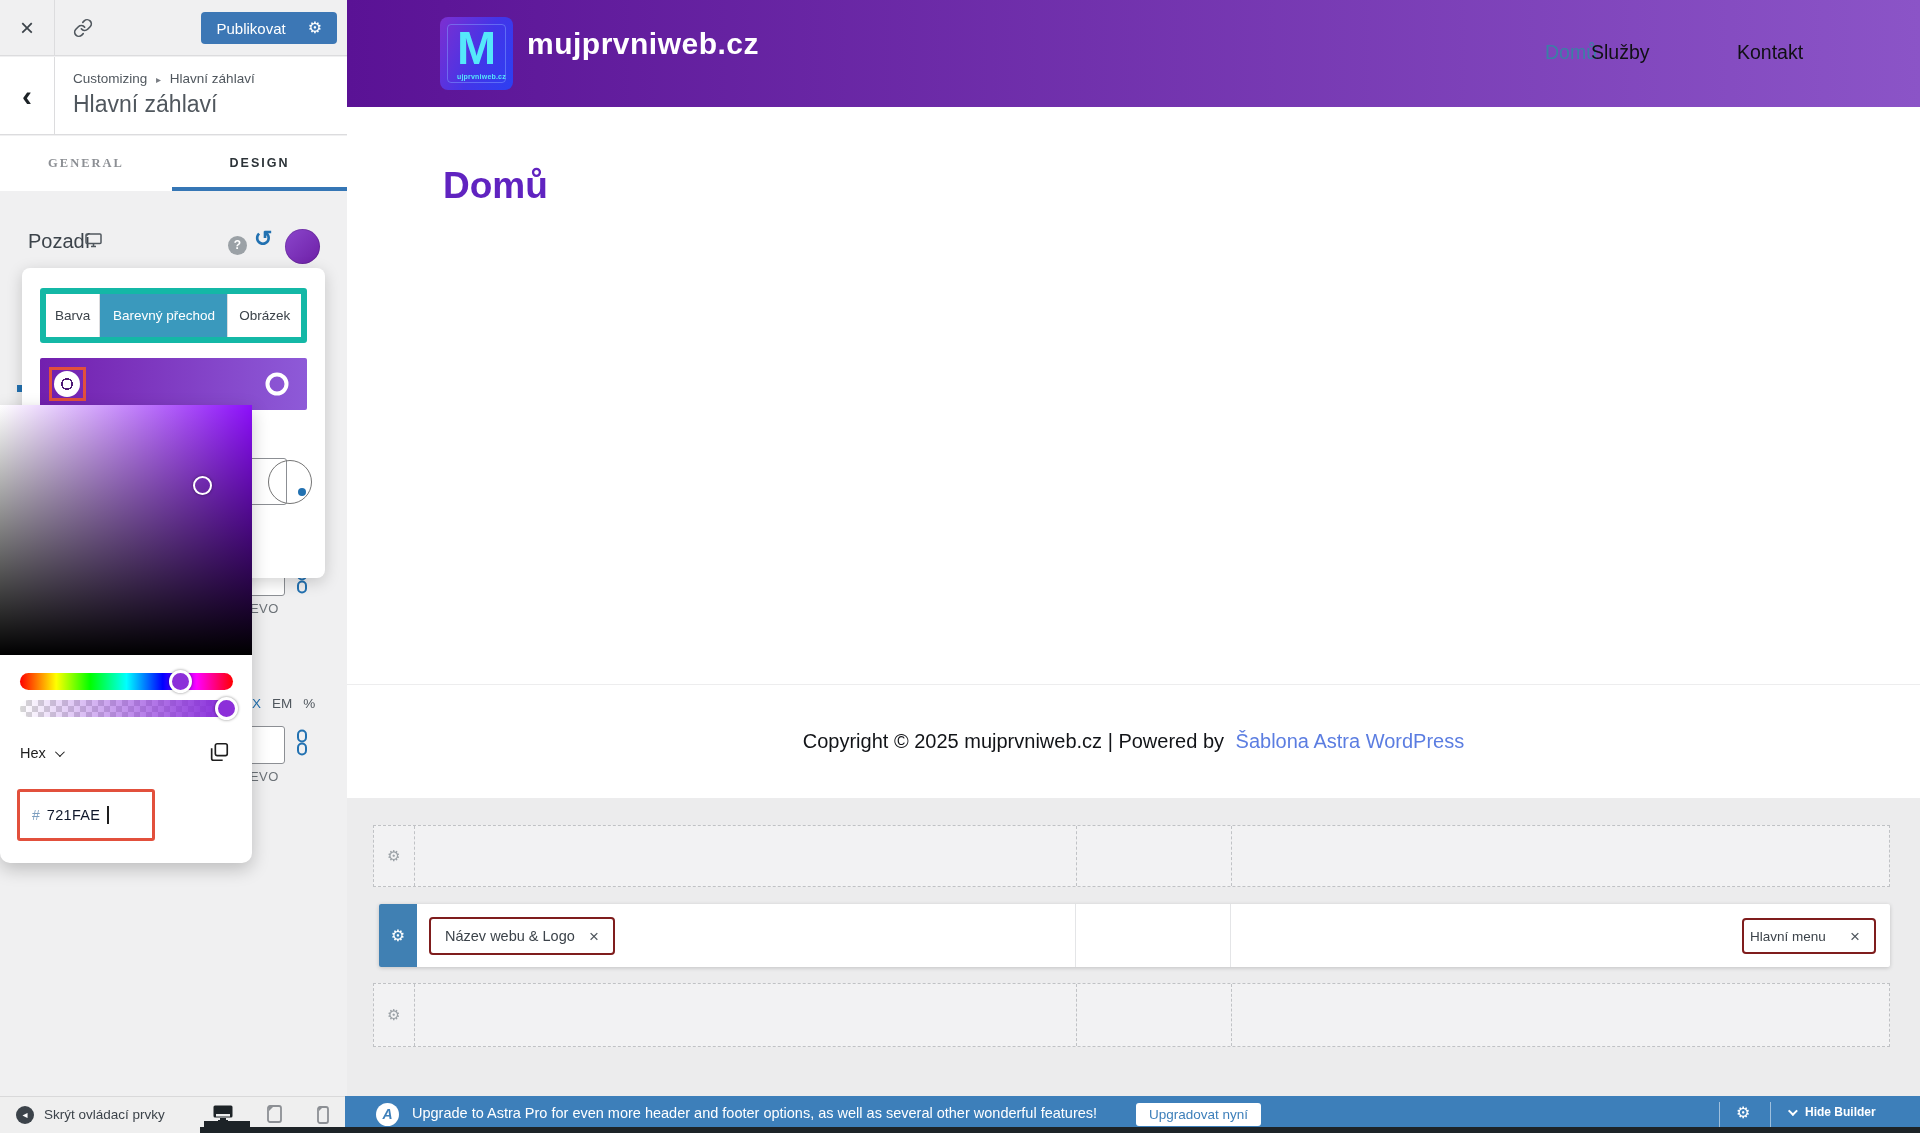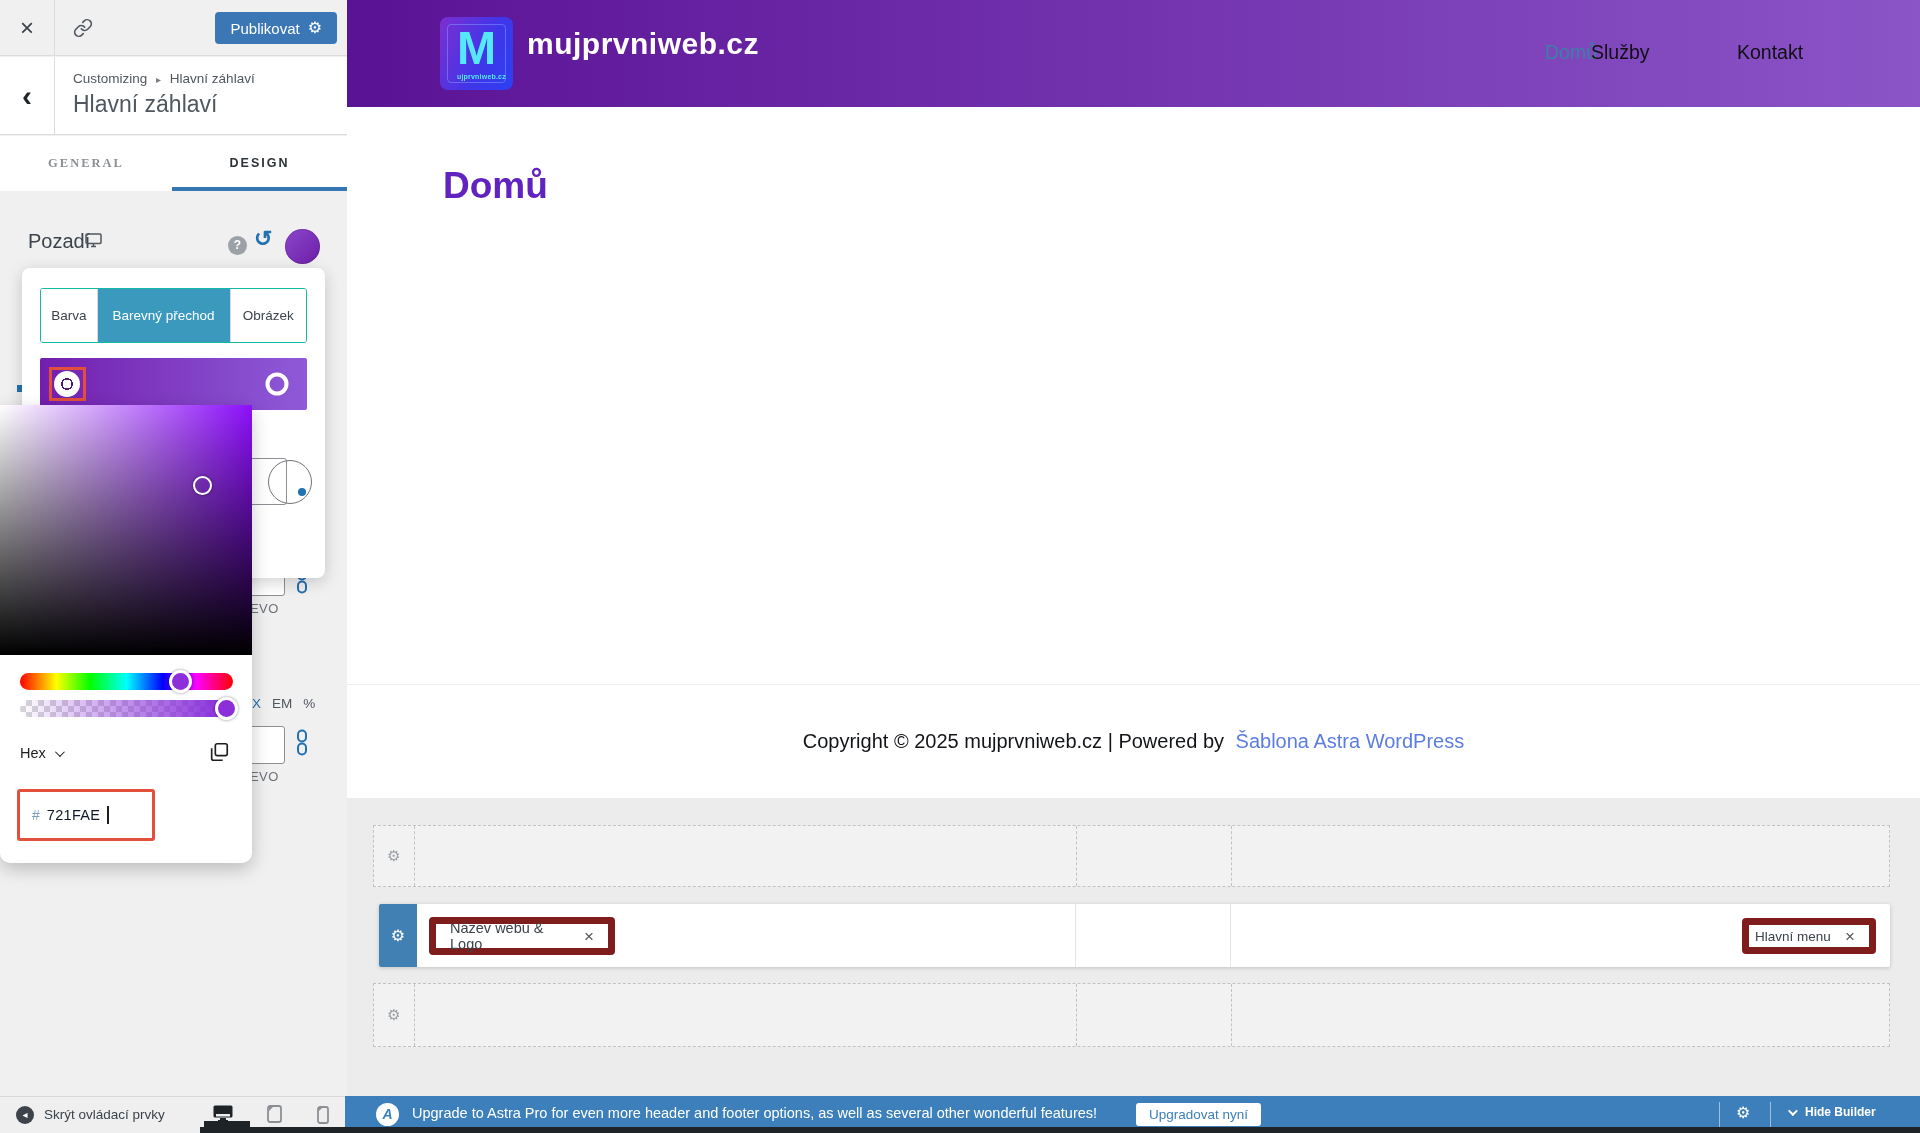--- a/index.html
+++ b/index.html
@@ -7,21 +7,21 @@
           font-family:"Liberation Sans",sans-serif;-webkit-font-smoothing:antialiased;}
   #screen *{box-sizing:border-box;}
 
   
   .sidebar{position:absolute;left:0;top:0;width:347px;height:1098px;background:#f0f0f1;}
   .topbar{position:absolute;left:0;top:0;width:347px;height:56px;background:#f0f0f1;border-bottom:1px solid #dcdcde;}
   .close-btn{position:absolute;left:0;top:0;width:55px;height:55px;border:none;border-right:1px solid #dcdcde;
              background:transparent;font-size:24px;color:#3c434a;cursor:pointer;line-height:55px;text-align:center;padding:0;}
   .linkcell{position:absolute;left:55px;top:0;width:55px;height:55px;display:flex;align-items:center;justify-content:center;color:#50575e;cursor:pointer;}
   .publish{position:absolute;right:10px;top:12px;height:32px;padding:0 15px;background:#3c77b5;border:none;border-radius:4px;
-           color:#fff;font-size:15px;display:flex;align-items:center;gap:8px;cursor:pointer;font-family:inherit;}
+           color:#fff;font-size:15px;display:flex;align-items:center;gap:22px;cursor:pointer;font-family:inherit;}
   .publish .gear{font-size:16px;line-height:1;}
 
   .panel-head{position:absolute;left:0;top:57px;width:347px;height:78px;background:#fff;border-bottom:1px solid #dcdcde;}
   .back{position:absolute;left:0;top:0;width:55px;height:77px;border:none;border-right:1px solid #dcdcde;background:#fff;
         font-size:30px;font-weight:700;color:#1d2327;cursor:pointer;padding:0;}
   .crumb{position:absolute;left:73px;top:14px;font-size:13.5px;color:#50575e;}
   .crumb .sep{font-size:10px;color:#787c82;margin:0 5px;}
   .panel-title{position:absolute;left:73px;top:34px;font-size:23px;font-weight:400;color:#50575e;margin:0;}
 
   .tabs{position:absolute;left:0;top:136px;width:347px;height:55px;background:#fff;}
@@ -49,21 +49,21 @@
   .plabel{position:absolute;font-size:13px;letter-spacing:.5px;color:#6c7278;z-index:1;}
   .plabelA{left:233px;top:601px;}
   .plabelB{left:233px;top:769px;}
   .punits{position:absolute;left:243px;top:696px;z-index:1;font-size:13.5px;color:#50575e;display:flex;gap:11px;}
   .punits .u-active{color:#2271b1;cursor:pointer;}
   .punits span{cursor:pointer;}
 
   
   .popup-grad{position:absolute;left:22px;top:268px;width:303px;height:310px;background:#fff;border-radius:8px;
               box-shadow:0 4px 16px rgba(0,0,0,.18);z-index:2;}
-  .ptabs{position:absolute;left:18px;top:20px;width:267px;height:55px;display:flex;border:1px solid #14b8a6;border-radius:3px;overflow:hidden;background:#fff;}
+  .ptabs{position:absolute;left:18px;top:20px;width:267px;height:55px;display:flex;border:6px solid #14b8a6;border-radius:3px;overflow:hidden;background:#fff;}
   .ptab{display:flex;align-items:center;justify-content:center;font-size:13.5px;color:#3c434a;background:#fff;border:none;
         white-space:nowrap;cursor:pointer;font-family:inherit;padding:0;}
   .ptab-color{width:57px;border-right:1px solid #dcdcde;}
   .ptab-grad{width:133px;background:#3a99bd;color:#fff;}
   .ptab-image{width:77px;border-left:1px solid #dcdcde;}
   .gradbar{position:absolute;left:18px;top:90px;width:267px;height:52px;border-radius:2px;cursor:pointer;
            background:linear-gradient(90deg,#721FAE,#8E5AD8);}
   .stop{position:absolute;top:50%;transform:translate(-50%,-50%);border-radius:50%;cursor:pointer;}
   .stop-left{left:27px;width:26px;height:26px;background:radial-gradient(circle,#fff 0 4.5px,rgba(0,0,0,.35) 4.5px 6px,#fff 6px);}
   .stop-right{left:237px;width:23px;height:23px;border:4px solid #fff;background:transparent;}
@@ -122,21 +122,21 @@
   .brow1{left:373px;top:825px;width:1517px;height:62px;}
   .brow3{left:373px;top:983px;width:1517px;height:64px;}
   .bdiv{position:absolute;top:0;bottom:0;width:0;border-left:1px dashed #c0c2c5;}
   .bdiv-a{left:40px;} .bdiv-b{left:702px;} .bdiv-c{left:857px;}
   .brow-gear{position:absolute;left:13px;top:50%;transform:translateY(-50%);font-size:15px;color:#9ba1a6;cursor:pointer;}
   .brow2{position:absolute;left:379px;top:904px;width:1511px;height:63px;background:#fff;border-radius:2px;box-shadow:0 1px 4px rgba(0,0,0,.18);}
   .row2-gear{position:absolute;left:0;top:0;width:38px;height:63px;background:#4080b3;border-radius:2px 0 0 2px;color:#fff;
              display:flex;align-items:center;justify-content:center;font-size:16px;cursor:pointer;}
   .sdiv{position:absolute;top:0;bottom:0;width:1px;background:#e4e5e7;}
   .sdiv-a{left:696px;} .sdiv-b{left:851px;}
-  .chip{position:absolute;background:#fff;border:7px solid #7f1d1d;border-radius:4px;display:flex;align-items:center;
+  .chip{position:absolute;background:#fff;border:2px solid #7f1d1d;border-radius:4px;display:flex;align-items:center;
         justify-content:space-between;padding:0 14px;color:#3c434a;cursor:grab;}
   .chip1{left:50px;top:13px;width:186px;height:38px;font-size:14.5px;}
   .chip2{left:1363px;top:14px;width:134px;height:36px;font-size:13.5px;padding-left:6px;}
   .chip-x{font-size:17px;color:#50575e;cursor:pointer;line-height:1;margin-left:10px;}
 
   
   .bbar-left{position:absolute;left:0;top:1096px;width:345px;height:37px;background:#efefef;border-top:1px solid #d9d9da;}
   .circ{position:absolute;left:16px;top:9px;width:18px;height:18px;border-radius:50%;background:#3c434a;color:#fff;
         font-size:10px;text-align:center;line-height:18px;cursor:pointer;}
   .hide-text{position:absolute;left:44px;top:10px;font-size:13.5px;color:#3c434a;cursor:pointer;}

